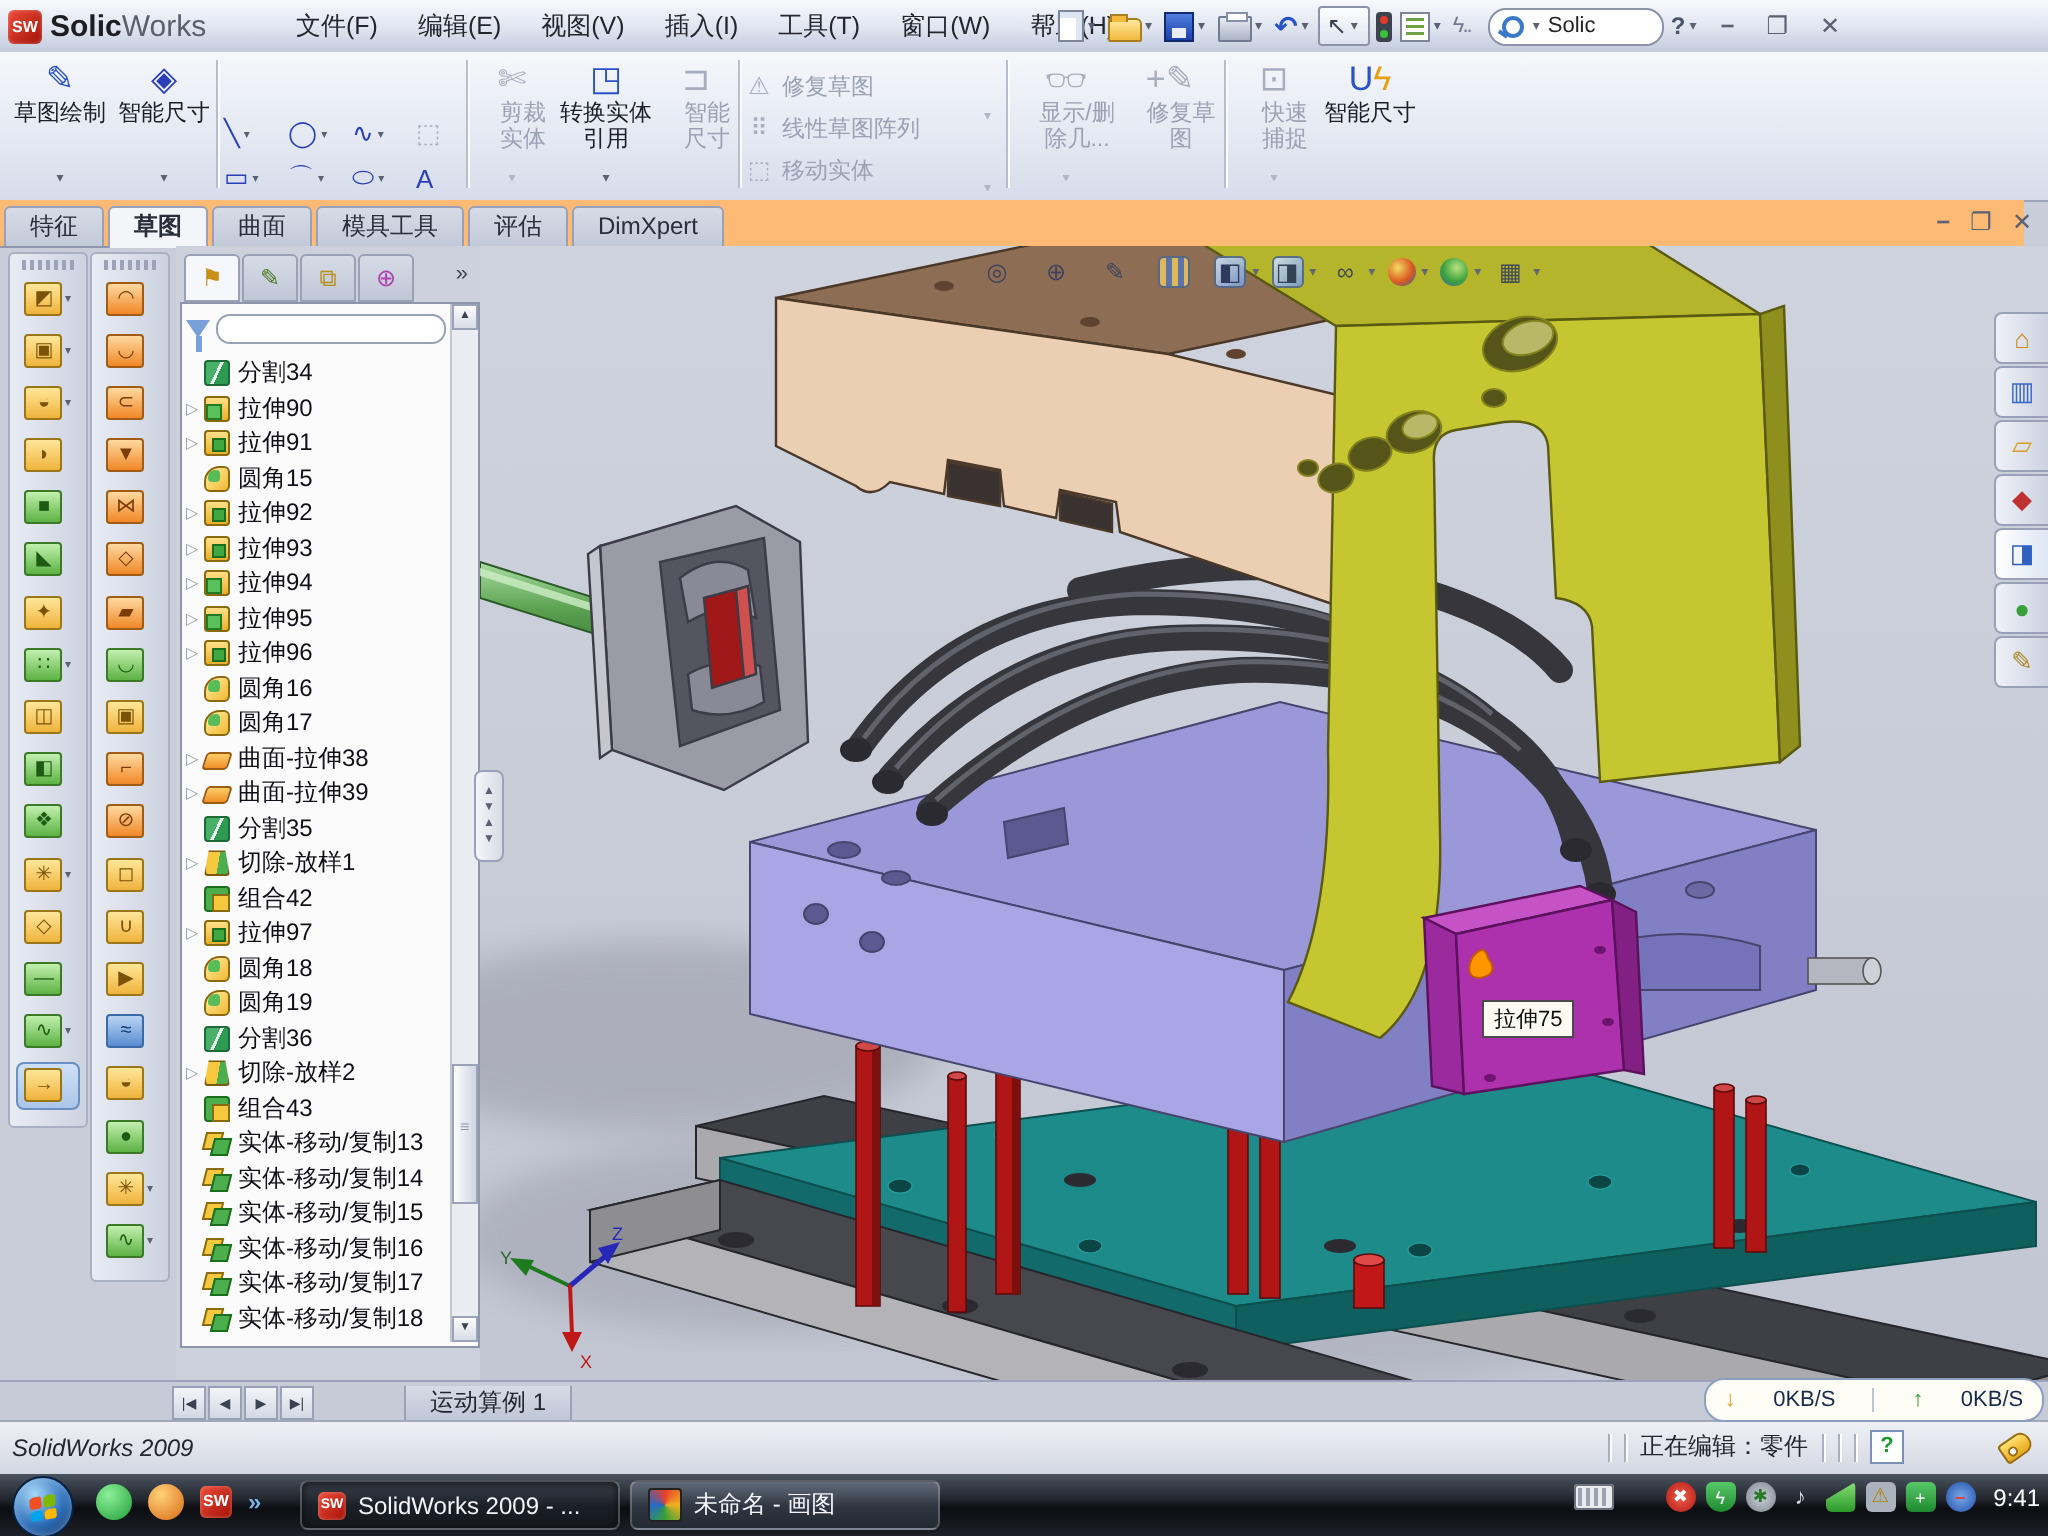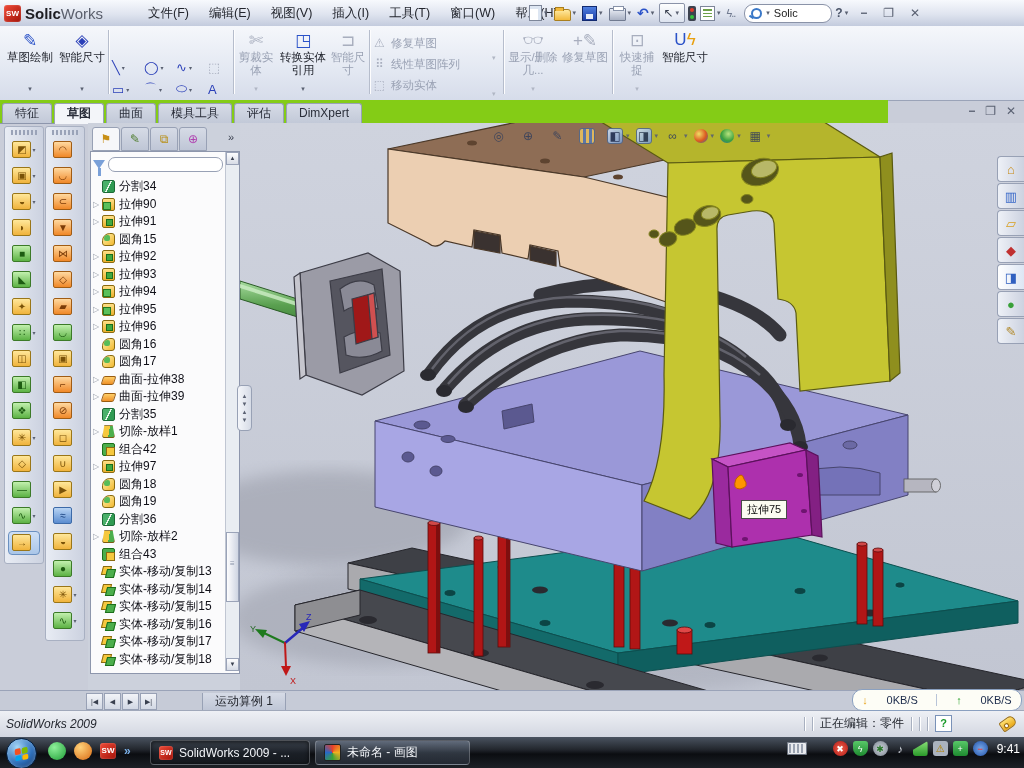--- a/index.html
+++ b/index.html
@@ -46,35 +46,35 @@
   .lens::after{content:"";position:absolute;left:-4px;top:6px;width:5px;height:2px;background:#3a78c8;transform:rotate(35deg);}
   #search-text{font-size:11px;color:#222;}
   .winbtn{color:#5a6172;font-size:12px;font-weight:bold;padding:2px 7px;}
   
   #cmdmgr{left:0;top:26px;width:1024px;height:74px;
     background:linear-gradient(#f5f7fb,#e3e8f2 60%,#d6dcea);border-bottom:1px solid #9aa3b8;}
   .cmsep{position:absolute;top:4px;width:1px;height:64px;background:#b6bdcc;box-shadow:1px 0 0 #fdfdfe;}
   .bigbtn{position:absolute;top:3px;width:52px;height:66px;display:flex;flex-direction:column;align-items:center;justify-content:flex-start;text-align:center;}
   .bigbtn .bico{height:22px;display:flex;align-items:center;justify-content:center;font-size:17px;}
   .bigbtn .blabel{font-size:11.5px;line-height:13px;color:#1c1f28;white-space:pre-line;}
-  .bigbtn.gray .blabel{color:#9aa2b4;}
+  .bigbtn.gray .blabel{color:#9aa2b4;padding-left:11px;}
   .bigbtn .bdd{font-size:7px;color:#5a6172;margin-top:auto;padding-bottom:2px;}
   .bigbtn.gray .bdd{color:#b0b6c4;}
   .pencil{color:#2a52c8;} .graycol{color:#a8aebe;}
   #sk-grid{left:112px;top:30px;width:122px;height:66px;display:grid;grid-template-columns:32px 32px 32px 26px;grid-auto-rows:22px;}
   .gcell{display:flex;align-items:center;color:#2a3fb8;font-size:13px;}
   .gcell .dd{font-size:6px;}
   .gcell.gray{color:#a8aebe;}
   .stackrow{position:absolute;left:372px;width:130px;height:20px;display:flex;align-items:center;gap:4px;color:#9aa2b4;font-size:11.5px;}
   .stackrow .sico{width:15px;text-align:center;color:#a8aebe;font-size:12px;}
   .stackdd{position:absolute;left:492px;color:#b0b6c4;font-size:7px;}
   #watermark{right:14px;top:22px;font-size:62px;font-style:italic;font-weight:bold;
     color:#cdd2df;letter-spacing:-6px;line-height:60px;}
   
-  #tabrow{left:0;top:100px;width:888px;height:23px;background:#84cc16;border-bottom:1px solid #8d96ac;}
+  #tabrow{left:0;top:100px;width:1012px;height:23px;background:#fdba74;border-bottom:1px solid #8d96ac;}
   .rtab{float:left;margin-left:2px;margin-top:3px;height:19px;padding:0 12px;line-height:19px;
     background:linear-gradient(#d6dbe6,#c2c9d8);border:1px solid #98a1b5;border-bottom:none;
     border-radius:3px 3px 0 0;color:#2a2e3a;font-size:12px;}
   .rtab.active{background:#f3f5f9;font-weight:bold;height:20px;}
   #docbtns{right:8px;top:104px;display:flex;gap:10px;color:#5a6172;font-weight:bold;font-size:12px;}
   
   .vtb{position:absolute;top:126px;width:38px;background:linear-gradient(90deg,#e8ecf4,#ccd2e0);
     border:1px solid #a8b0c2;border-radius:3px;padding:3px 0 4px;display:flex;flex-direction:column;align-items:center;}
   .grip{width:26px;height:5px;margin-bottom:3px;
     background:repeating-linear-gradient(90deg,#9aa3b8 0 2px,transparent 2px 4px);}

